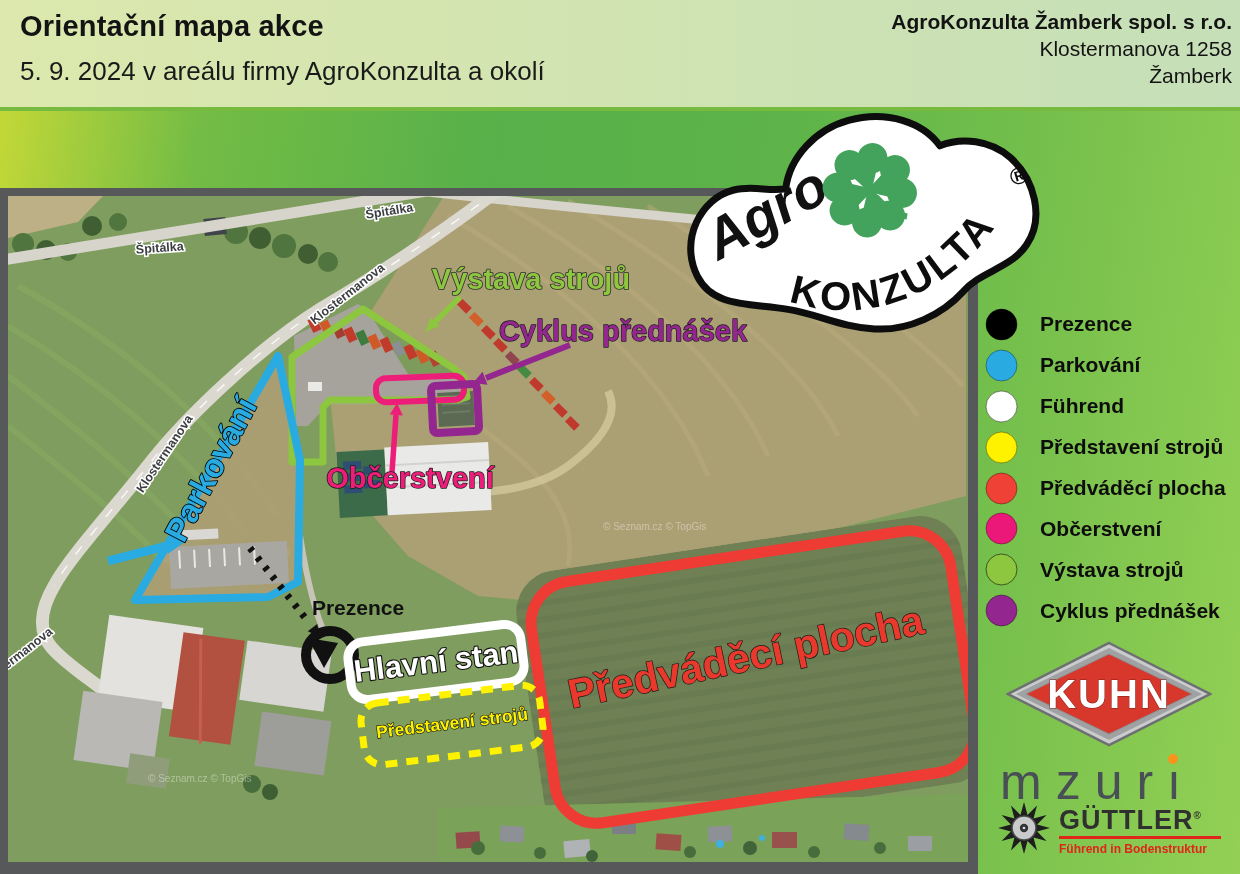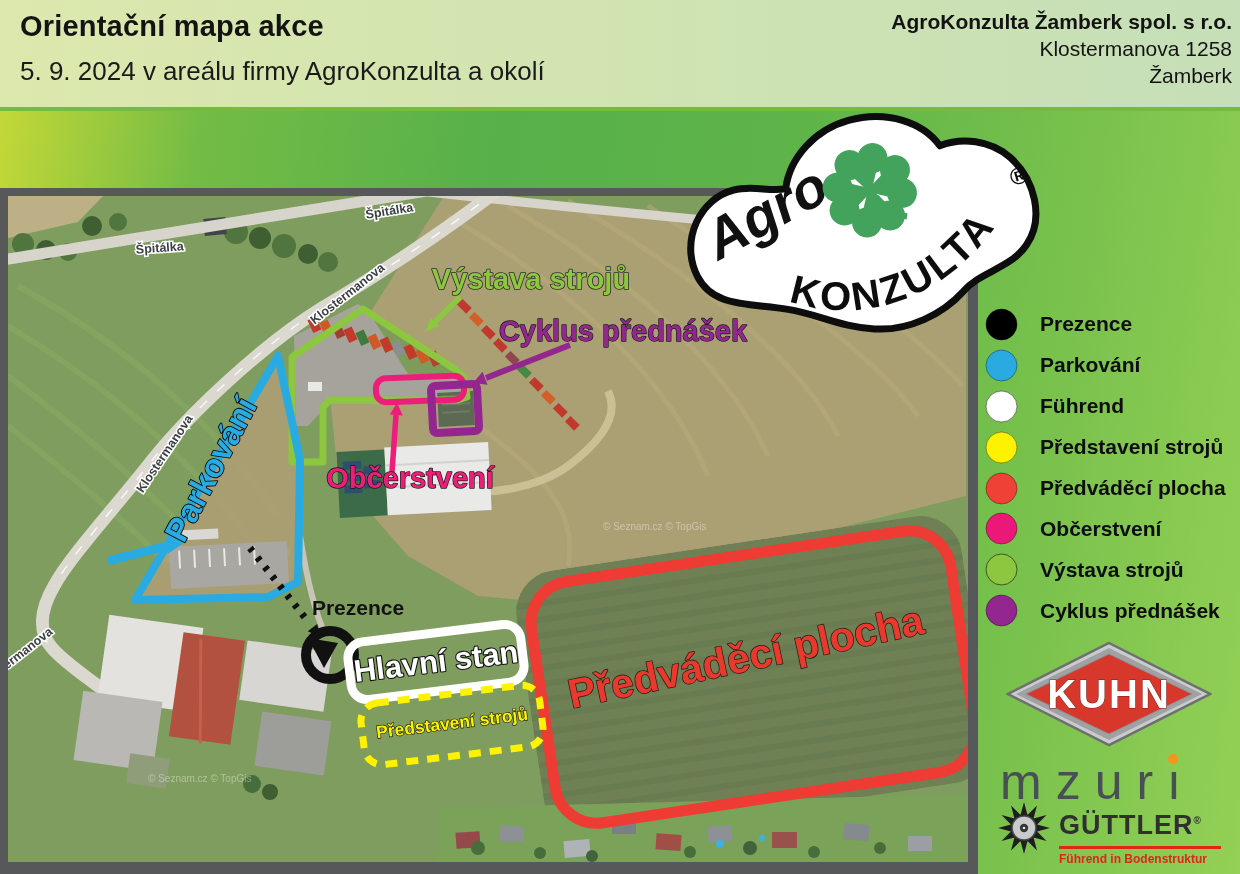--- a/index.html
+++ b/index.html
@@ -29,21 +29,21 @@
   .legend-row svg{flex:0 0 auto;}
   .legend-label{margin-left:22px;font-size:21px;font-weight:bold;color:#0d0d0d;white-space:nowrap;}
   
   .kuhn{position:absolute;left:1006px;top:641px;z-index:20;}
   .mzuri{position:absolute;left:1000px;top:753px;width:214px;text-align:left;z-index:20;
          font-size:50px;font-weight:normal;letter-spacing:14px;color:#495055;}
   .mzuri .iwrap{position:relative;display:inline-block;}
   .mzuri .idot{position:absolute;left:1px;top:1px;width:10px;height:10px;border-radius:50%;background:#f7941d;}
   .guttler{position:absolute;left:997px;top:801px;width:236px;display:flex;align-items:flex-start;z-index:20;}
   .gut-right{margin-left:8px;}
-  .gut-name{font-size:27px;font-weight:bold;color:#303030;letter-spacing:1px;line-height:40px;white-space:nowrap;}
+  .gut-name{font-size:27px;font-weight:bold;color:#303030;letter-spacing:1px;line-height:30px;white-space:nowrap;}
   .gut-reg{font-size:10px;vertical-align:super;}
   .gut-rule{height:3px;background:#e0251b;margin:1px 0 3px 0;width:162px;}
   .gut-tag{font-size:12px;font-weight:bold;color:#e0251b;white-space:nowrap;}
 </style>
 </head>
 <body>
 
 <div class="page">
 
   <div class="header">

